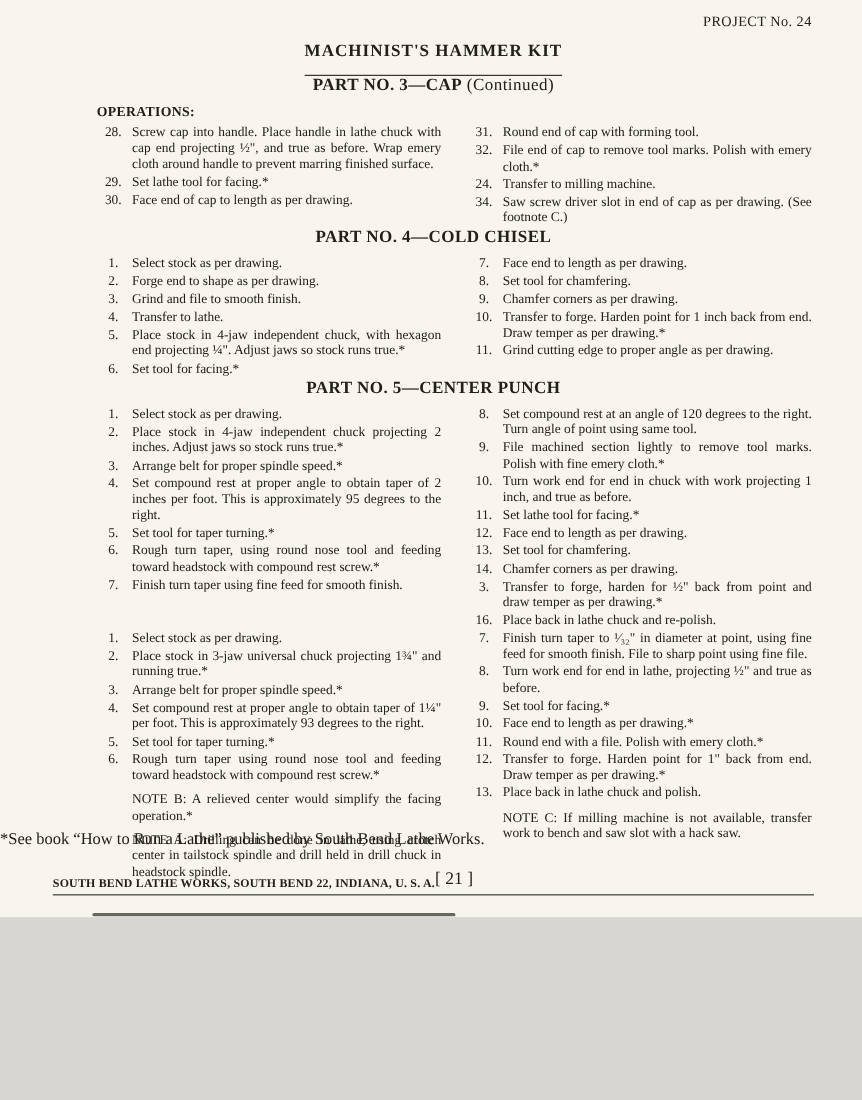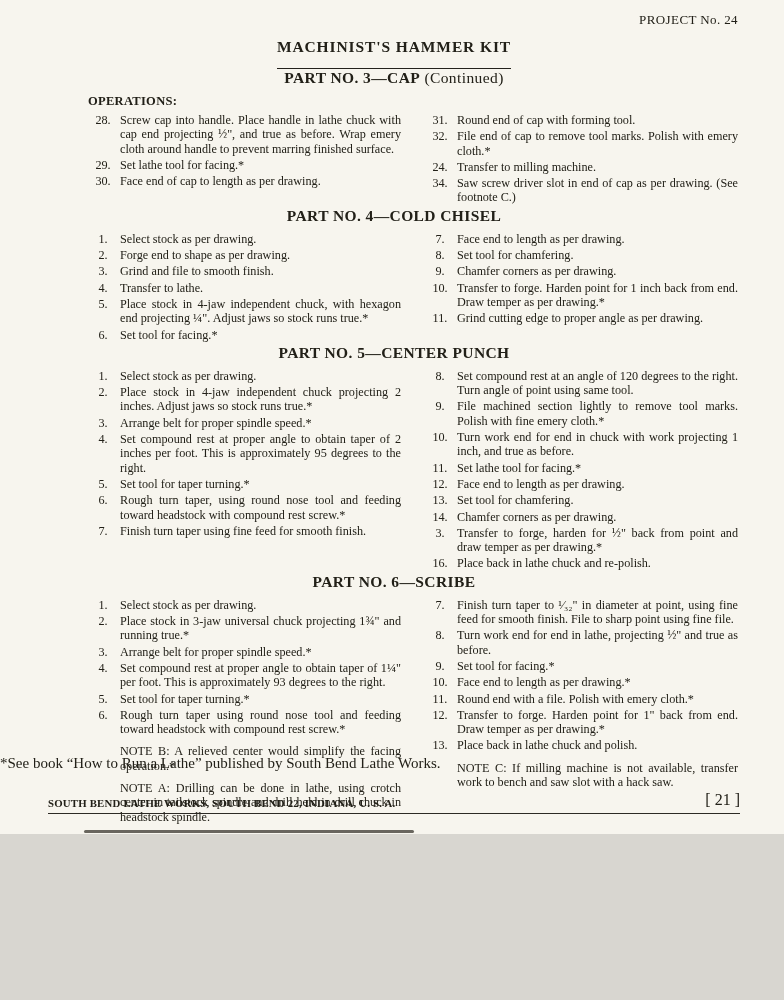--- a/index.html
+++ b/index.html
@@ -28,21 +28,21 @@
   .operations-label { font-weight: bold; font-size: 12.5px; margin: 2px 0 4px 38px; letter-spacing: .3px; }
   .columns { display: flex; gap: 30px; padding-left: 44px; }
   .col { flex: 1; min-width: 0; }
   .op-item { display: flex; margin-bottom: 2px; font-size: 12.2px; line-height: 14.3px; }
   .op-num { flex: 0 0 26px; text-align: center; padding-right: 8px; white-space: nowrap; }
   .op-text { flex: 1; text-align: justify; }
   .op-item.note { margin-top: 8px; }
   .footnote { position: absolute; left: 0; right: 0; bottom: 62px; text-align: left; font-size: 15px; }
   .footer {
     position: absolute; left: 48px; right: 44px; bottom: 20px;
-    display: flex; justify-content: space-between; align-items: flex-end;
+    display: flex; justify-content: flex-start; align-items: flex-end;
     border-bottom: 1.5px solid #2c2a24; padding-bottom: 4px;
   }
   .footer-left { font-weight: bold; font-size: 10.8px; letter-spacing: .2px; }
   .footer-right { font-size: 16px; }
   .scan-streak {
     position: absolute; left: 84px; bottom: 1px; width: 330px; height: 3px;
     background: #45423a; border-radius: 2px; opacity: .8;
   }
 </style>
 </head>
@@ -211,21 +211,20 @@
             <span class="op-num">3.</span>
             <span class="op-text">Transfer to forge, harden for ½" back from point and draw temper as per drawing.*</span>
           </div>
           <div class="op-item">
             <span class="op-num">16.</span>
             <span class="op-text">Place back in lathe chuck and re-polish.</span>
           </div>
         </div>
     </div>
 
-    <h2 class="part-heading"><span>PART NO. 6—SCRIBE</span><span class="suffix"></span></h2>
     <div class="columns">
       <div class="col">
           <div class="op-item">
             <span class="op-num">1.</span>
             <span class="op-text">Select stock as per drawing.</span>
           </div>
           <div class="op-item">
             <span class="op-num">2.</span>
             <span class="op-text">Place stock in 3-jaw universal chuck projecting 1¾" and running true.*</span>
           </div>

